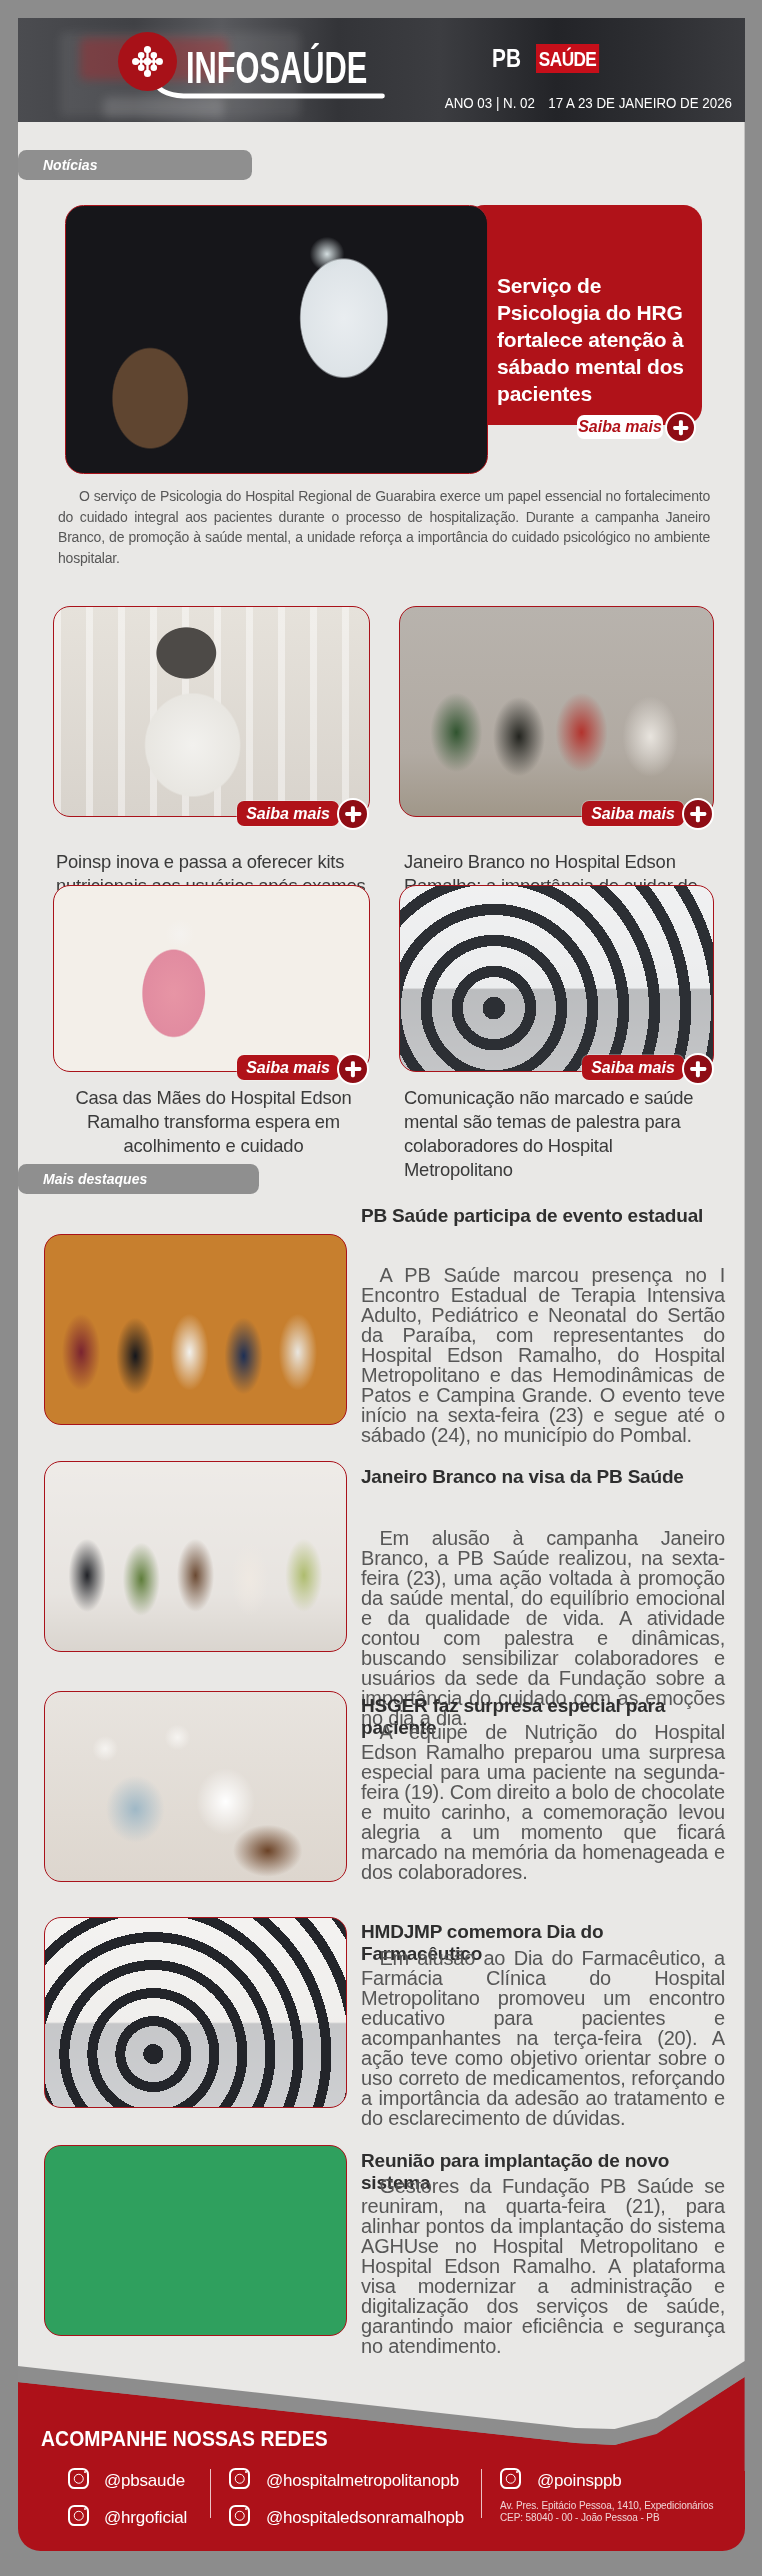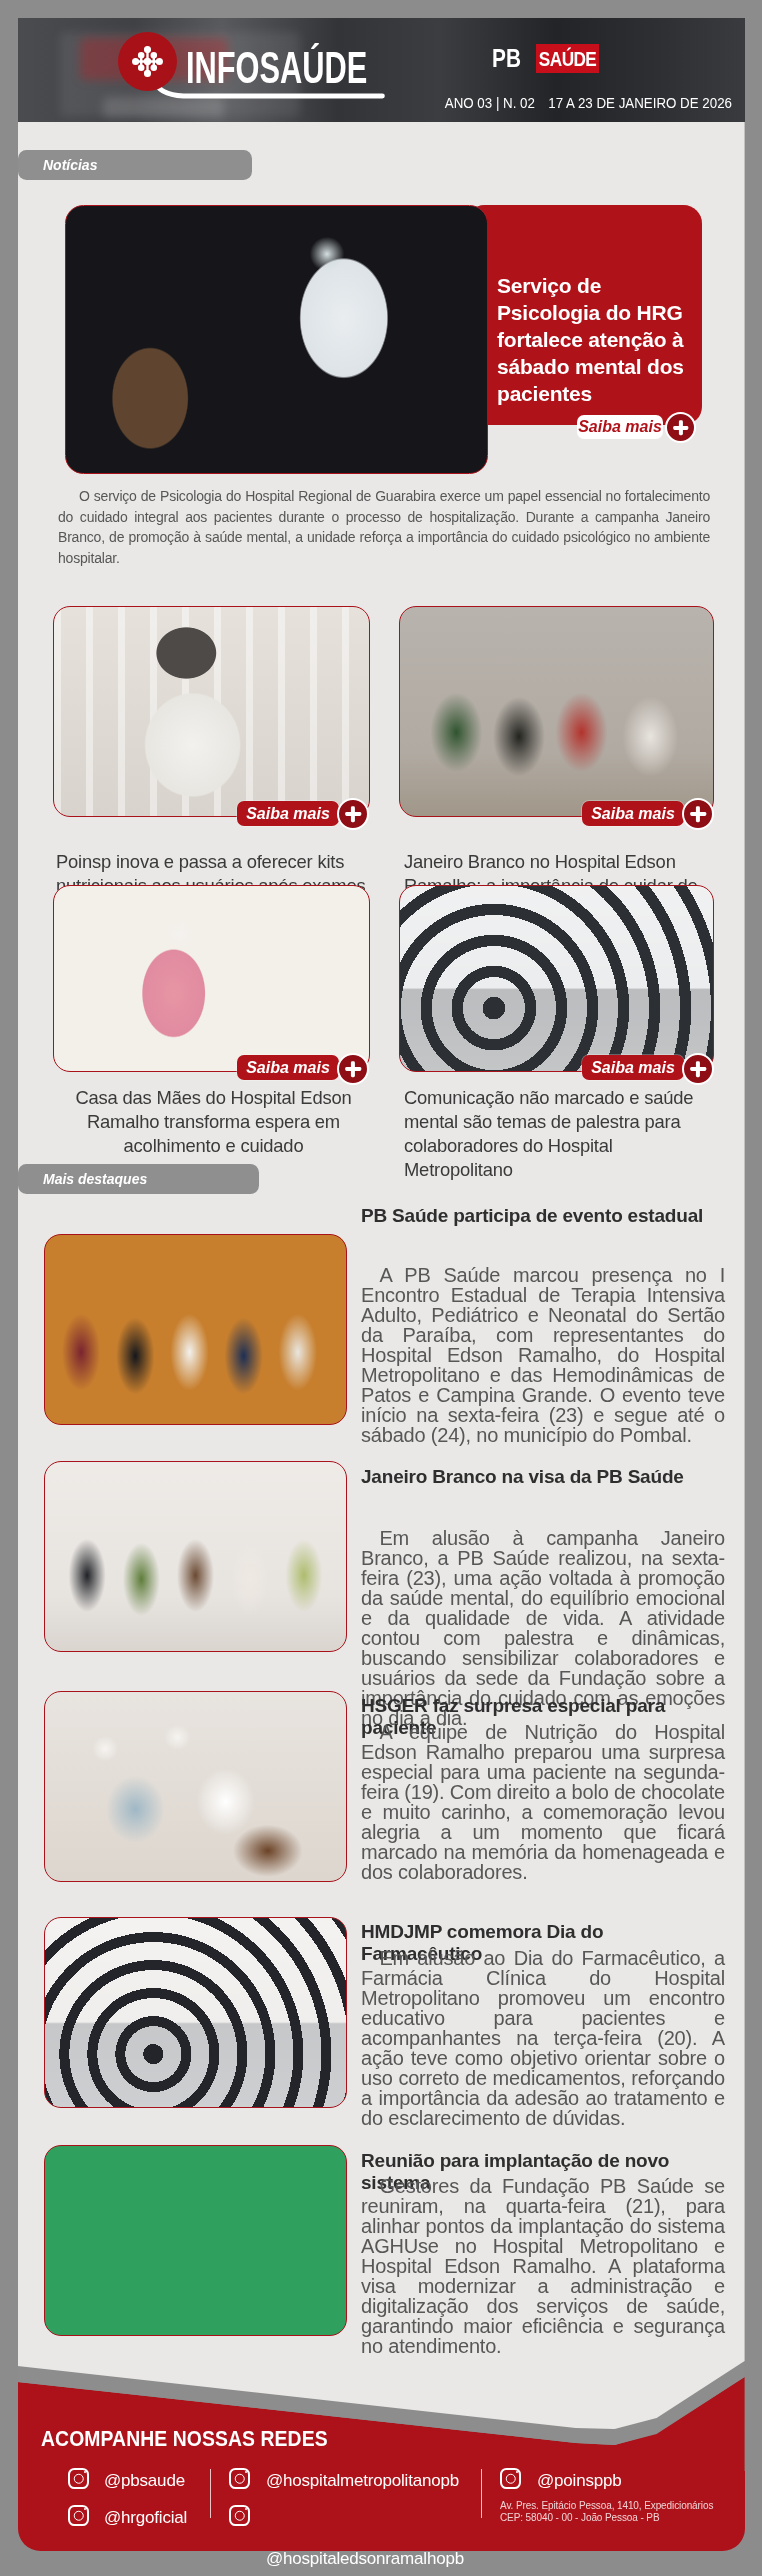--- a/index.html
+++ b/index.html
@@ -265,21 +265,21 @@
 <div class="ig-icon" style="left:68px;top:2468px;"></div>
 <div class="handle" style="left:104px;top:2471px;">@pbsaude</div>
 <div class="ig-icon" style="left:68px;top:2505px;"></div>
 <div class="handle" style="left:104px;top:2508px;">@hrgoficial</div>
 
 <div class="ft-divider" style="left:210px;"></div>
 
 <div class="ig-icon" style="left:229px;top:2468px;"></div>
 <div class="handle" style="left:266px;top:2471px;">@hospitalmetropolitanopb</div>
 <div class="ig-icon" style="left:229px;top:2505px;"></div>
-<div class="handle" style="left:266px;top:2508px;margin-top:41px;">@hospitaledsonramalhopb</div>
+<div class="handle" style="left:266px;top:2508px;">@hospitaledsonramalhopb</div>
 
 <div class="ft-divider" style="left:481px;"></div>
 
 <div class="ig-icon" style="left:500px;top:2468px;"></div>
 <div class="handle" style="left:537px;top:2471px;">@poinsppb</div>
 <div class="addr" style="top:2500px;">Av. Pres. Epitácio Pessoa, 1410, Expedicionários</div>
 <div class="addr" style="top:2512px;">CEP: 58040 - 00 - João Pessoa - PB</div>
 
 
 </body></html>

